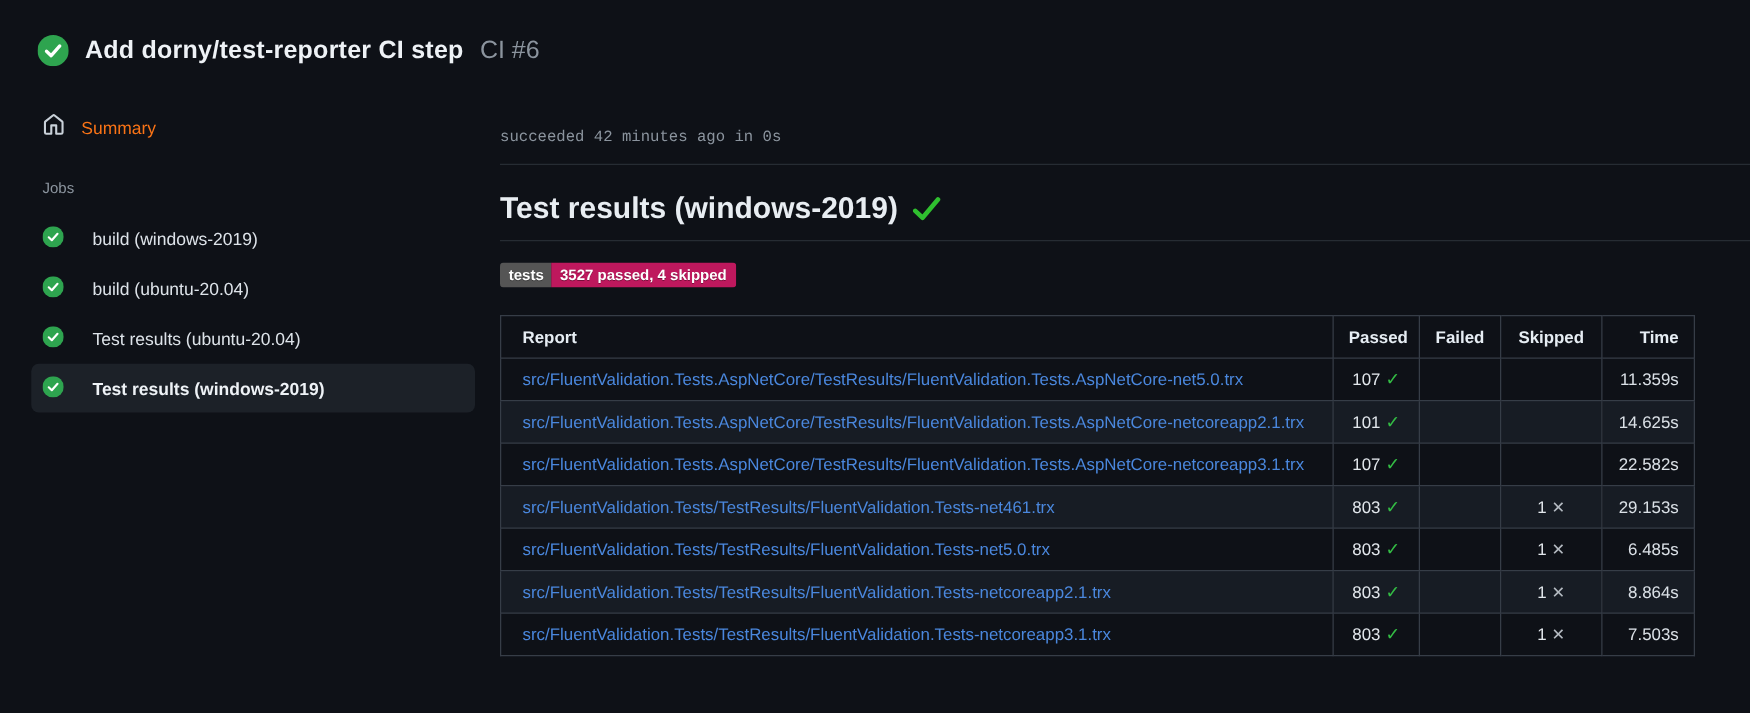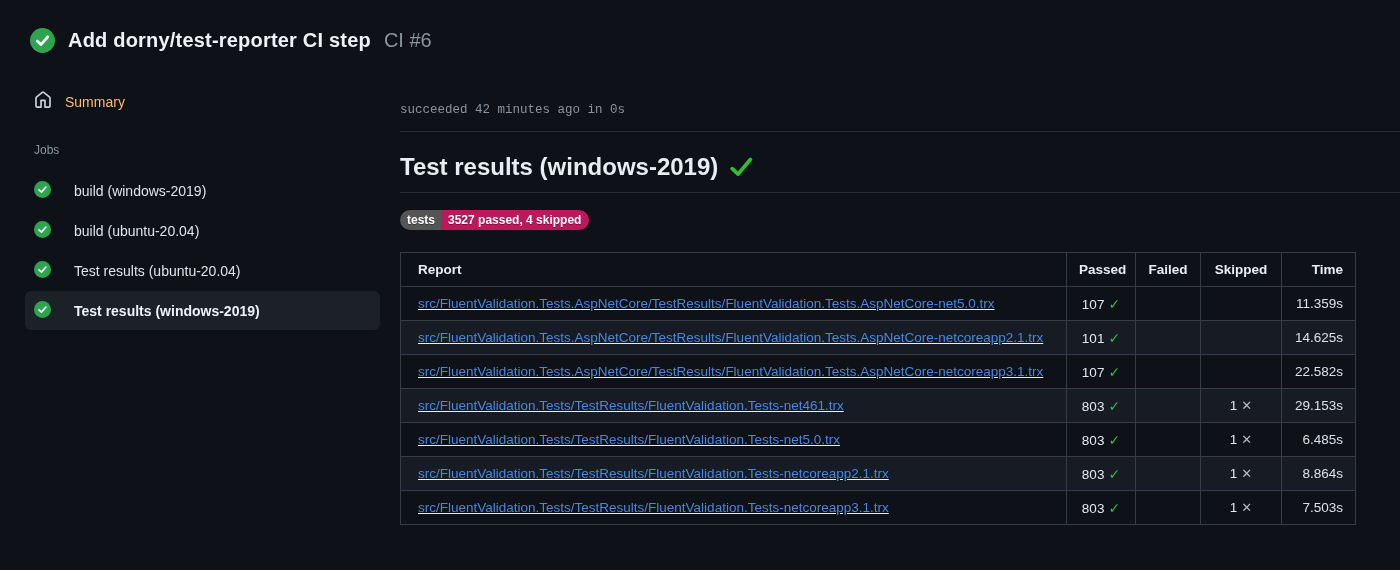--- a/index.html
+++ b/index.html
@@ -20,21 +20,21 @@
 
   
   .layout { display: flex; align-items: flex-start; }
 
   
   .sidebar { width: 400px; flex: 0 0 400px; padding: 0 20px 0 25px; }
   .summary-item {
     margin-top: 36px; display: flex; align-items: center; gap: 13px;
     padding: 2px 8px 2px 9px; height: 26px; cursor: pointer; border-radius: 6px;
   }
-  .summary-item .label { font-size: 14px; color: #fdba74; }
+  .summary-item .label { font-size: 14px; color: #f97316; }
   .jobs-label { margin-top: 28px; padding-left: 9px; font-size: 12px; color: #8b949e; }
   .job-list { margin-top: 14px; }
   .job-item {
     display: flex; align-items: center; gap: 23px;
     height: 39px; padding-left: 9px; border-radius: 6px;
     font-size: 14px; color: #dde3e9; cursor: pointer; margin-bottom: 1px;
   }
   .job-item.selected { background: #1c2128; font-weight: 700; color: #eef2f6; }
   .circle-check { flex: 0 0 auto; display: block; }
 
@@ -47,39 +47,39 @@
   .report-title-row {
     margin-top: 21px; padding-bottom: 11px; border-bottom: 1px solid #262c33;
     display: flex; align-items: center; gap: 12px;
   }
   .report-title { font-size: 24px; font-weight: 600; color: #e8edf2; }
   .title-check svg { display: block; }
 
   
   .badge {
     margin-top: 17px; display: inline-flex; height: 20px;
-    border-radius: 10px; overflow: hidden; font-size: 12px; font-weight: 700;
+    border-radius: 3px; overflow: hidden; font-size: 12px; font-weight: 700;
     color: #ffffff; text-shadow: 0 1px 0 rgba(0,0,0,.35);
   }
   .badge .badge-label { background: #555555; padding: 3px 6px 0 7px; }
   .badge .badge-value { background: #be185d; padding: 3px 8px 0 7px; }
 
   
   table.results {
     margin-top: 22px; border-collapse: collapse; table-layout: fixed;
     width: 955px; font-size: 13.5px;
   }
   .results th, .results td {
     border: 1px solid #363d47; height: 34px; padding: 0 12px;
     white-space: nowrap; overflow: hidden;
   }
   .results th { font-weight: 700; color: #e6edf3; text-align: center; }
   .results th.col-report { text-align: left; padding-left: 17px; }
   .results th.col-time, .results td.cell-time { text-align: right; }
-  .results td.cell-report { padding-left: 17px; text-decoration: underline; }
+  .results td.cell-report { padding-left: 17px; }
   .results td.cell-passed, .results td.cell-failed, .results td.cell-skipped { text-align: center; }
   .results tbody tr:nth-child(even) td { background: #171c24; }
   .results a { color: #4a87dd; text-decoration: none; cursor: pointer; }
   .results .cell-time { color: #dbe1e7; }
   .glyph-pass { color: #33bb44; font-weight: 700; font-size: 14px; margin-left: 4px; }
   .glyph-skip { color: #b4bac1; font-weight: 700; font-size: 13px; margin-left: 4px; }
   .num { color: #e2e7ec; }
 </style>
 </head>
 <body>

